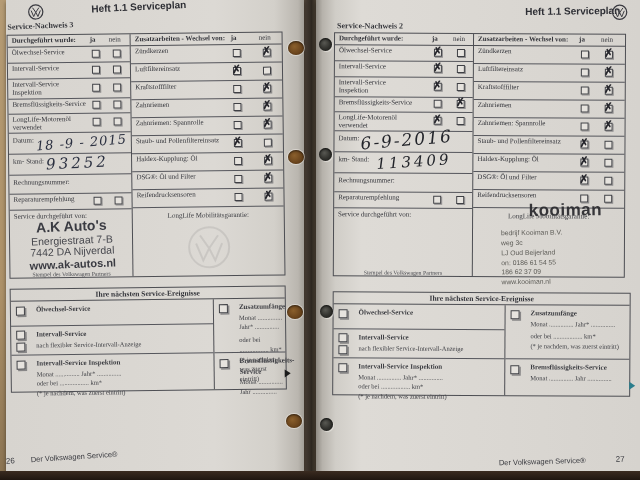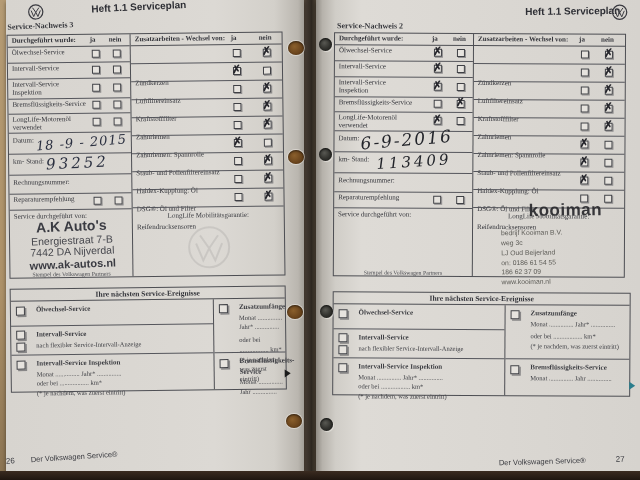--- a/index.html
+++ b/index.html
@@ -27,25 +27,25 @@
   .pg-title{position:absolute;font-family:"Liberation Sans",sans-serif;font-weight:bold;font-size:10px;color:#2e2f35;white-space:nowrap;}
   .vw-logo{position:absolute;width:17px;height:17px;}
   .section-label{position:absolute;font-weight:bold;font-size:8px;color:#37383d;white-space:nowrap;}
 
   .mtable{position:absolute;border:1px solid #4d4e53;display:flex;}
   .col{position:relative;height:100%;}
   .col.perf{border-right:1px solid #4d4e53;}
   .thead{position:relative;height:12px;border-bottom:1px solid #4d4e53;}
   .th-label{position:absolute;left:4px;top:1px;font-weight:bold;font-size:7px;white-space:nowrap;}
   .th-ja{position:absolute;top:1px;left:calc(var(--ja) - 2px);font-weight:bold;font-size:7px;}
-  .th-nein{position:absolute;top:1px;left:calc(var(--nein) - 4px);font-weight:bold;font-size:7px;}
+  .th-nein{position:absolute;top:1px;left:calc(var(--nein) - 4px);font-weight:normal;font-size:7px;}
   .trow{position:relative;border-bottom:1px solid #55565c;}
   .trow .lbl{position:absolute;left:4px;top:2px;font-size:7px;line-height:1.12;}
   .col.perf .lbl{width:78px;}
-  .col.extras .lbl{width:95px;margin-top:32px;}
+  .col.extras .lbl{width:95px;}
   .cb{position:absolute;top:50%;margin-top:-5px;width:8px;height:8px;border:1px solid #3f4045;background:#e6e3de;
       box-shadow:1px 1px 0 rgba(70,70,75,.5);}
   .cb .mk{position:absolute;left:-2px;top:-4px;font-style:normal;font-size:11px;font-weight:bold;color:#26262c;transform:rotate(-5deg);line-height:1;}
   .cb.cja{left:var(--ja);}
   .cb.cnein{left:var(--nein);}
   .frow{position:relative;border-bottom:1px solid #55565c;}
   .flabel{position:absolute;left:4px;top:3px;font-size:7px;white-space:nowrap;}
   .hand{position:absolute;font-family:"DejaVu Serif",serif;font-style:italic;color:#2b3040;white-space:nowrap;line-height:1;}
   .sbox{position:relative;}
   .ak-stamp{position:absolute;left:0;top:9px;width:124px;text-align:center;color:#3a3b42;transform:rotate(-1.5deg);line-height:1.12;}

